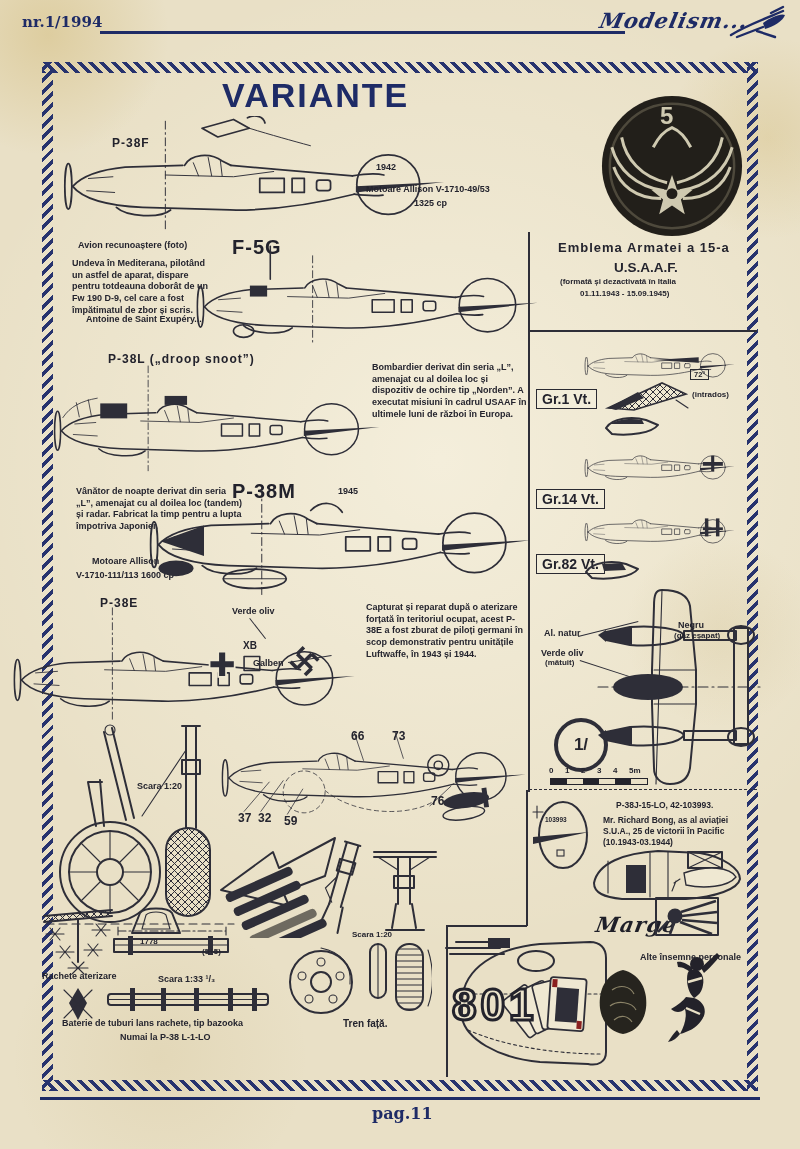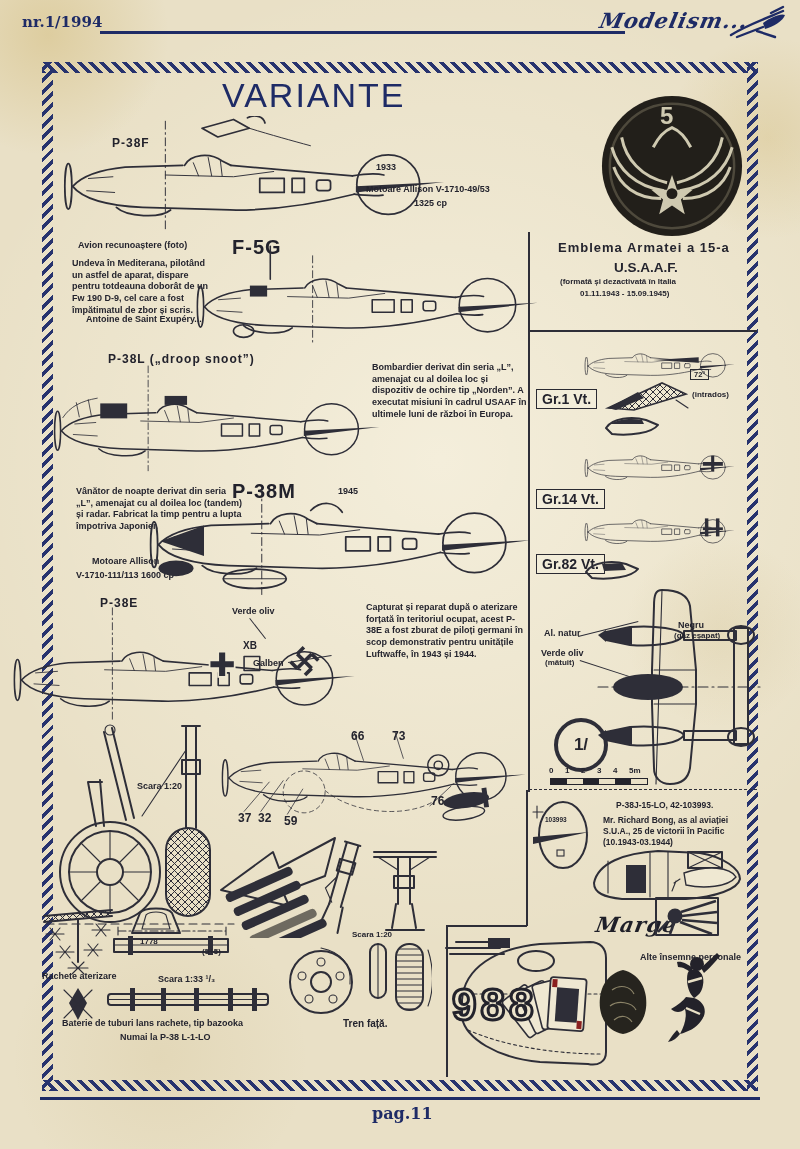--- a/index.html
+++ b/index.html
@@ -70,30 +70,30 @@
   <svg class="abs" style="left:727px;top:5px" width="62" height="40" viewBox="0 0 62 40">
     <path d="M4,30 C20,20 38,14 56,6 M10,32 L36,22 M30,26 L48,32 M44,8 L56,2" fill="none" stroke="#1e2b66" stroke-width="2.4" stroke-linecap="round"></path>
     <path d="M36,18 C44,12 54,8 58,10 C56,16 46,22 38,24 Z" fill="#1e2b66"></path>
   </svg>
 
   <div class="abs edge" style="left:42px;top:62px;width:716px;height:11px"></div>
   <div class="abs edge" style="left:42px;top:1080px;width:716px;height:11px"></div>
   <div class="abs edgev" style="left:42px;top:62px;width:11px;height:1029px"></div>
   <div class="abs edgev" style="left:747px;top:62px;width:11px;height:1029px"></div>
 
-  <div class="abs navy" style="left:222px;top:76px;font-size:34px;font-weight:400;letter-spacing:2px">VARIANTE</div>
+  <div class="abs navy" style="left:222px;top:76px;font-size:34px;font-weight:700;letter-spacing:2px">VARIANTE</div>
 
   <svg class="abs" style="left:62px;top:116px" width="385" height="118" viewBox="0 0 440 135">
     <use href="#p38s" y="16"></use>
     <path class="ln" d="M160,14 L196,4 L214,14 L178,24 Z M212,2 C220,-2 230,0 232,8"></path>
     <path class="lt" d="M214,14 C240,22 262,28 284,34"></path>
     <path class="lt" d="M118,6 V130" stroke-dasharray="9 4 2 4"></path>
   </svg>
   <div class="abs lbl" style="left:112px;top:136px">P-38F</div>
-  <div class="abs hw" style="left:376px;top:162px">1933</div>
+  <div class="abs hw" style="left:376px;top:162px">1942</div>
   <div class="abs hw" style="left:366px;top:184px">Motoare Allison V-1710-49/53</div>
   <div class="abs hw" style="left:414px;top:198px">1325 cp</div>
 
   <div class="abs hw" style="left:78px;top:240px">Avion recunoaștere (foto)</div>
   <div class="abs hw" style="left:72px;top:258px;width:138px">Undeva în Mediterana, pilotând un astfel de aparat, dispare pentru totdeauna doborât de un Fw 190 D-9, cel care a fost împătimatul de zbor și scris.</div>
   <div class="abs hw" style="left:86px;top:314px;width:130px">Antoine de Saint Exupéry...</div>
   <div class="abs lbl2" style="left:232px;top:236px">F-5G</div>
   <svg class="abs" style="left:195px;top:240px" width="345" height="110" viewBox="0 0 440 140">
     <use href="#p38s" y="18"></use>
     <path class="ln" d="M96,50 V8"></path>
@@ -428,21 +428,21 @@
           <rect x="-15" y="-24" width="30" height="46" rx="3" class="pp" stroke="#2e2e38" stroke-width="1.6"></rect>
         </g>
       <g transform="translate(122,70) rotate(4)">
         <rect x="-17" y="-26" width="36" height="52" rx="3" class="pp" stroke="#2e2e38" stroke-width="1.8"></rect>
         <rect x="-10" y="-16" width="22" height="34" class="fl"></rect>
         <rect x="-15" y="-24" width="5" height="8" fill="#8a2020"></rect>
         <rect x="12" y="16" width="5" height="8" fill="#8a2020"></rect>
       </g>
     </g>
   </svg>
-  <div class="abs outnum" style="left:452px;top:980px">988</div>
+  <div class="abs outnum" style="left:452px;top:980px">801</div>
 
   <div class="abs hw" style="left:640px;top:952px">Alte însemne personale</div>
   <svg class="abs" style="left:594px;top:966px" width="58" height="70" viewBox="0 0 58 70">
     <path d="M29,4 C46,8 54,24 52,42 C50,58 40,66 29,68 C18,66 8,58 6,42 C4,24 12,8 29,4 Z" fill="#26241e"></path>
     <g fill="none" stroke="#8c8468" stroke-width="1.2">
       <path d="M18,24 C26,18 36,20 40,28 M16,40 C24,34 38,36 42,44 M20,54 C27,48 34,50 38,56"></path>
     </g>
   </svg>
   <svg class="abs" style="left:666px;top:952px" width="60" height="92" viewBox="0 0 60 92">
     <g fill="#23222a">

